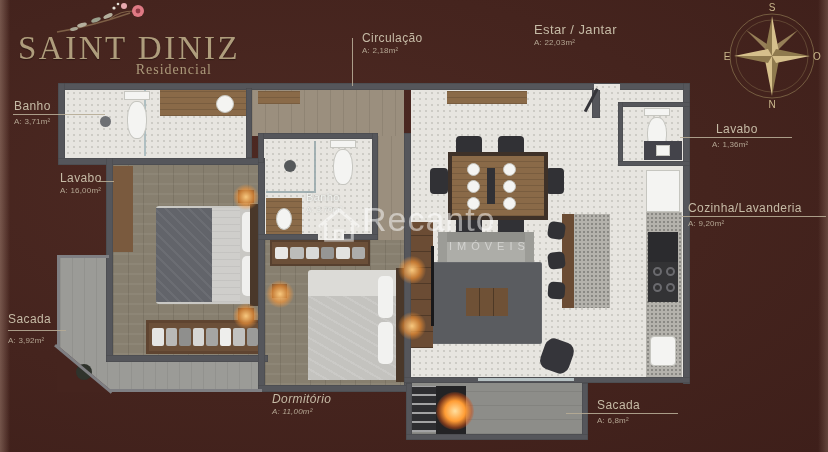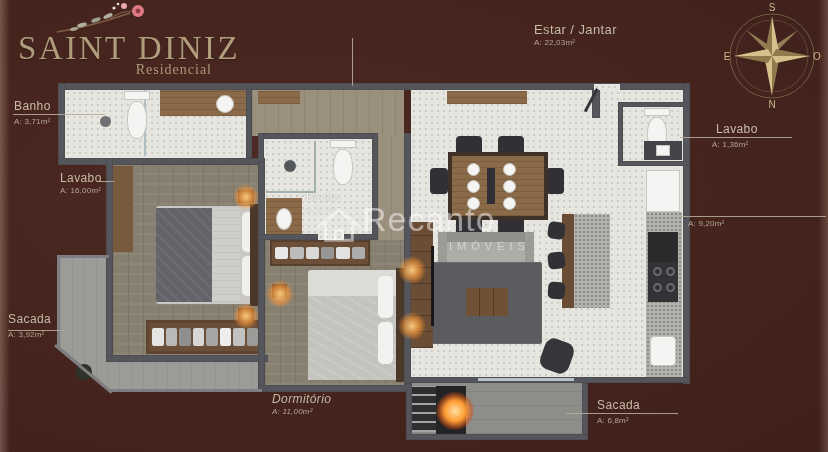--- a/index.html
+++ b/index.html
@@ -269,39 +269,46 @@
   <div class="lline" style="left:13px;top:114px;width:92px;height:1px;"></div>
 
   <div class="lbl" style="left:60px;top:171px;">
     <div class="nm">Lavabo</div>
     <div class="ar">A: 16,00m²</div>
   </div>
   <div class="lline" style="left:98px;top:181px;width:16px;height:1px;"></div>
 
   <div class="lbl" style="left:8px;top:312px;">
     <div class="nm">Sacada</div>
-    <div class="ar" style="margin-top:3px;">A: 3,92m²</div>
+    <div class="ar" style="margin-top:9px;">A: 3,92m²</div>
   </div>
   <div class="lline" style="left:8px;top:330px;width:58px;height:1px;"></div>
 
+  <div class="lbl" style="left:362px;top:31px;">
+    <div class="nm">Circulação</div>
+    <div class="ar">A: 2,18m²</div>
+  </div>
   <div class="lline" style="left:352px;top:38px;width:1px;height:48px;"></div>
 
   <div class="lbl big" style="left:534px;top:22px;">
     <div class="nm">Estar / Jantar</div>
     <div class="ar">A: 22,03m²</div>
   </div>
 
   <div class="lbl" style="left:716px;top:122px;">
     <div class="nm">Lavabo</div>
   </div>
   <div class="lline" style="left:680px;top:137px;width:112px;height:1px;"></div>
   <div class="lbl" style="left:712px;top:140px;">
     <div class="ar">A: 1,36m²</div>
   </div>
 
+  <div class="lbl" style="left:688px;top:201px;">
+    <div class="nm">Cozinha/Lavanderia</div>
+  </div>
   <div class="lline" style="left:682px;top:216px;width:144px;height:1px;"></div>
   <div class="lbl" style="left:688px;top:219px;">
     <div class="ar">A: 9,20m²</div>
   </div>
 
   <div class="lbl white" style="left:306px;top:191px;">
     <div class="nm" style="font-size:11px;">Banho</div>
     <div class="ar">A: 3,70m²</div>
   </div>
 

